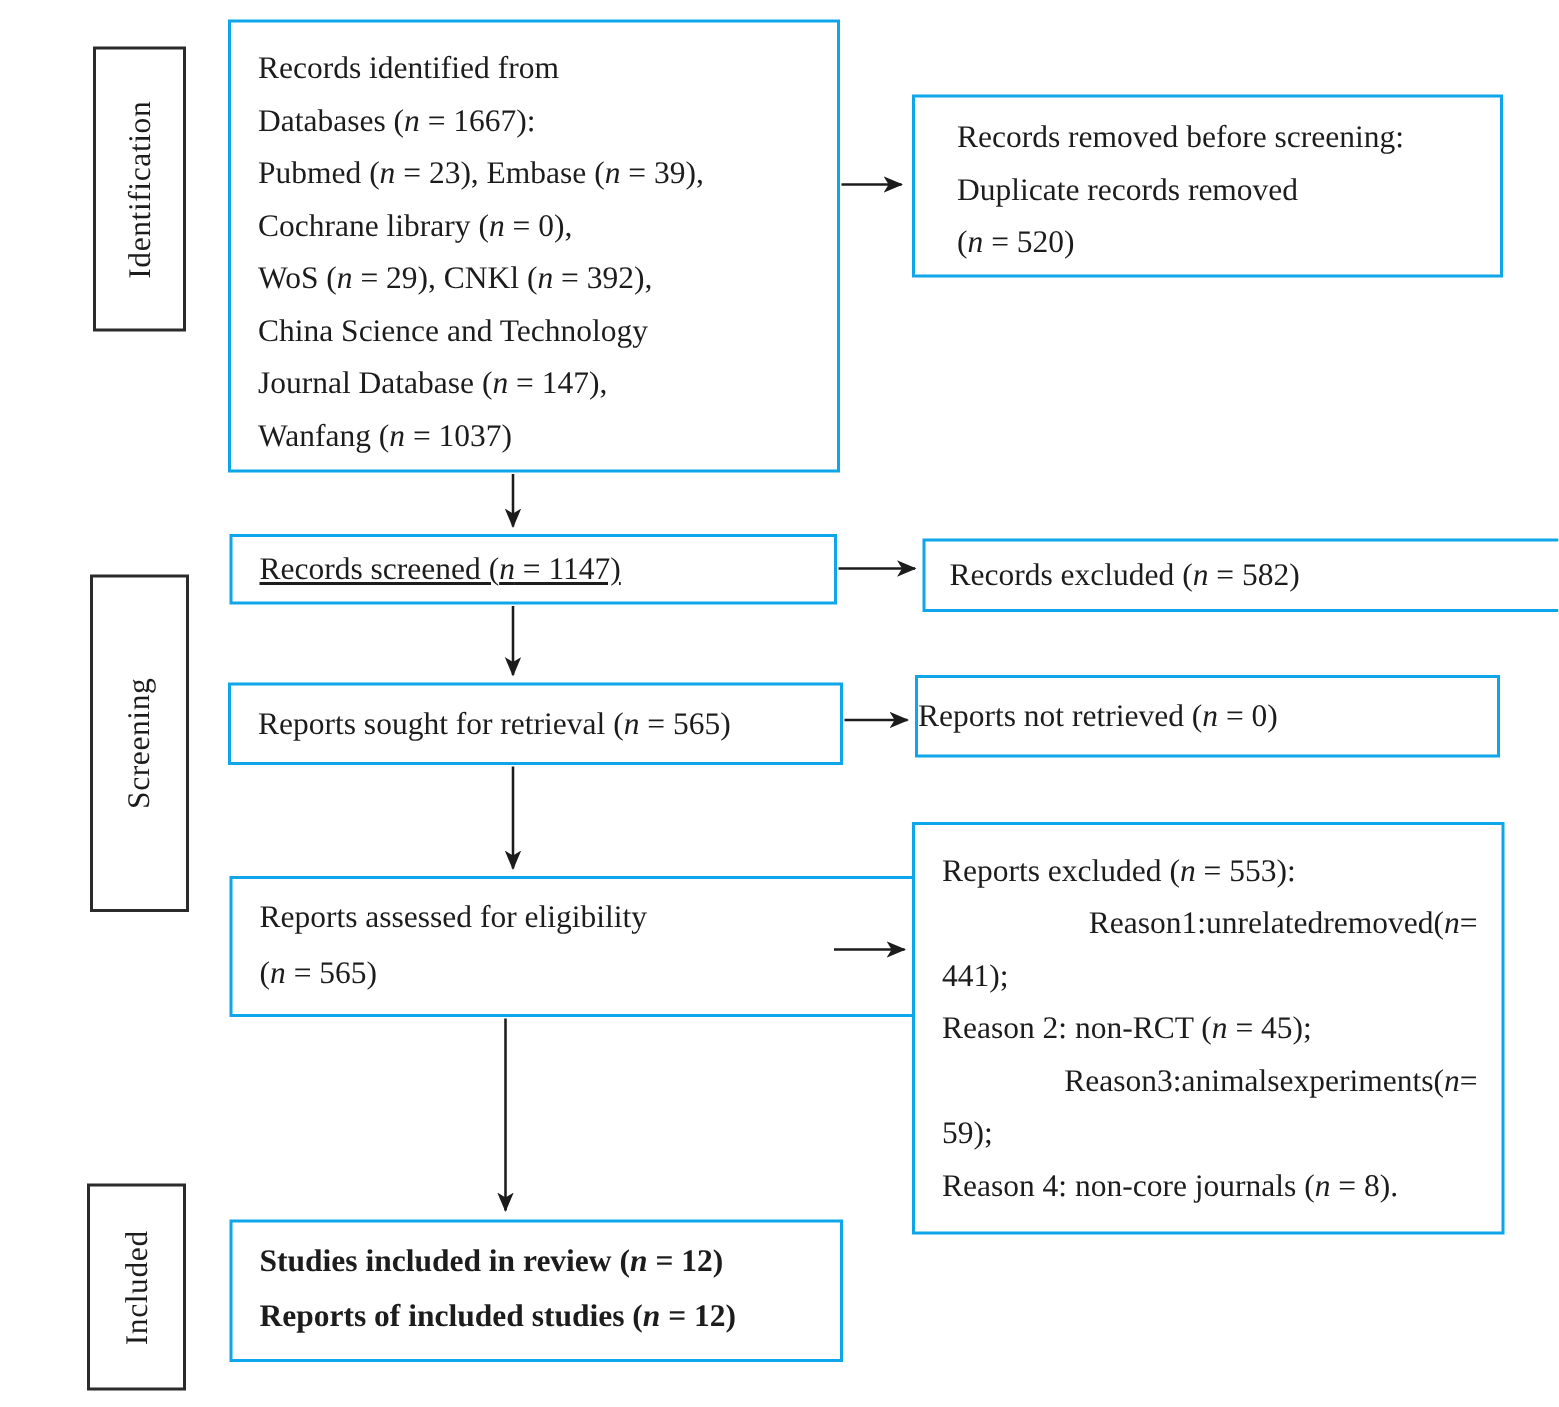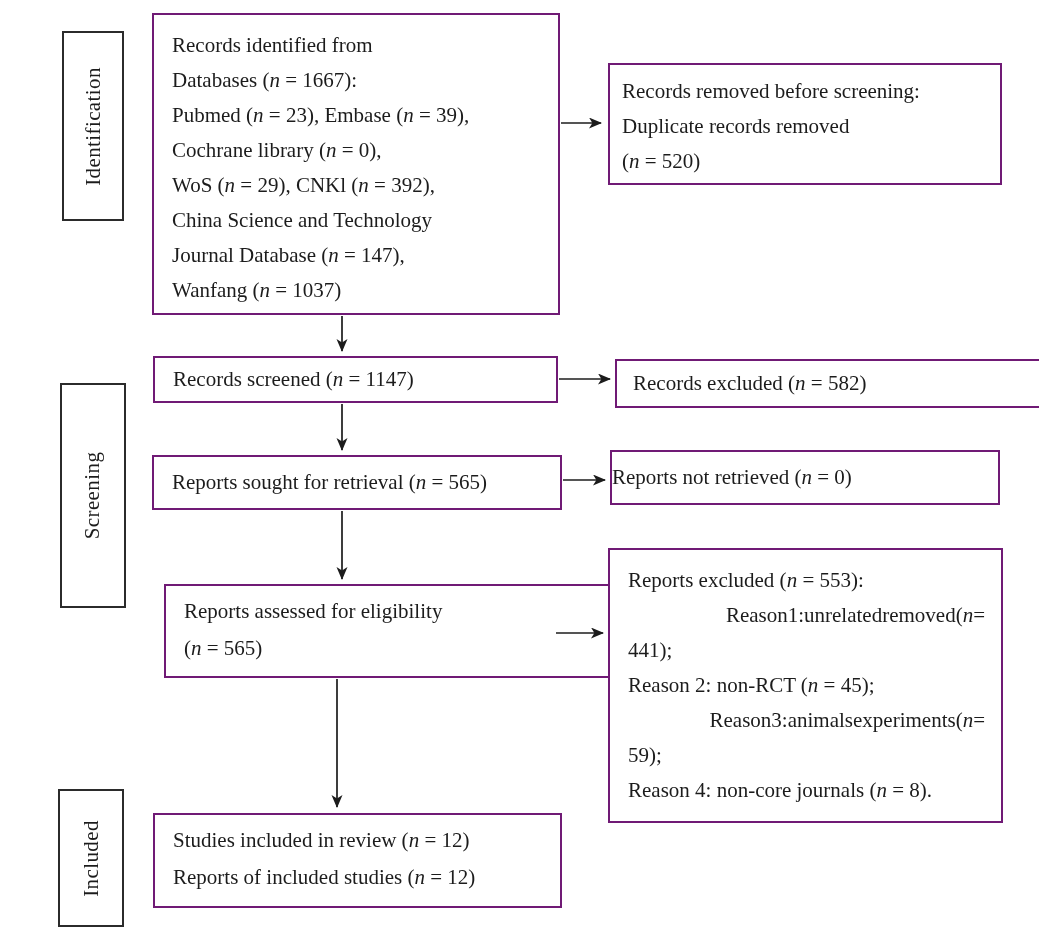--- a/index.html
+++ b/index.html
@@ -9,21 +9,21 @@
     width: 1039px;
     height: 938px;
     background: #ffffff;
     font-family: "Liberation Serif", "DejaVu Serif", serif;
     color: #1c1c1c;
     font-size: 21px;
     overflow: hidden;
   }
   .box {
     position: absolute;
-    border: 2px solid #701a75;
+    border: 2px solid #0ea5e9;
     background: #ffffff;
   }
   .multi { padding: 13px 12px 0 18px; }
   .r1pad { padding-top: 9px; }
   .single {
     display: flex;
     align-items: center;
     padding: 0 8px 0 18px;
   }
   .line { line-height: 35px; white-space: nowrap; }
@@ -69,39 +69,39 @@
     <div class="line">Records identified from</div>
     <div class="line">Databases (<i>n</i> = 1667):</div>
     <div class="line">Pubmed (<i>n</i> = 23), Embase (<i>n</i> = 39),</div>
     <div class="line">Cochrane library (<i>n</i> = 0),</div>
     <div class="line">WoS (<i>n</i> = 29), CNKl (<i>n</i> = 392),</div>
     <div class="line">China Science and Technology</div>
     <div class="line">Journal Database (<i>n</i> = 147),</div>
     <div class="line">Wanfang (<i>n</i> = 1037)</div>
   </div>
 
-  <div class="box single" style="left:153px; top:356px; width:405px; height:47px;">
+  <div class="box single" style="left:153px; top:356px; width:405px; height:47px;text-decoration:underline;">
     <span class="line">Records screened (<i>n</i> = 1147)</span>
   </div>
 
   <div class="box single" style="left:152px; top:455px; width:410px; height:55px;">
     <span class="line">Reports sought for retrieval (<i>n</i> = 565)</span>
   </div>
 
-  <div class="box multi lh37" style="left:153px; top:584px; width:458px; height:94px; padding-top:7px;margin-left:11px;">
+  <div class="box multi lh37" style="left:153px; top:584px; width:458px; height:94px; padding-top:7px;">
     <div class="line">Reports assessed for eligibility</div>
     <div class="line">(<i>n</i> = 565)</div>
   </div>
 
-  <div class="box multi lh37" style="left:153px; top:813px; width:409px; height:95px; padding-top:7px;">
+  <div class="box multi lh37" style="left:153px; top:813px; width:409px; height:95px; padding-top:7px;font-weight:bold;">
     <div class="line">Studies included in review (<i>n</i> = 12)</div>
     <div class="line">Reports of included studies (<i>n</i> = 12)</div>
   </div>
 
-  <div class="box multi r1pad" style="left:608px; top:63px; width:394px; height:122px; padding-left:12px;">
+  <div class="box multi r1pad" style="left:608px; top:63px; width:394px; height:122px; padding-left:28px;">
     <div class="line">Records removed before screening:</div>
     <div class="line">Duplicate records removed</div>
     <div class="line">(<i>n</i> = 520)</div>
   </div>
 
   <div class="box single" style="left:615px; top:359px; width:428px; height:49px; padding-left:16px;">
     <span class="line">Records excluded (<i>n</i> = 582)</span>
   </div>
 
   <div class="box single" style="left:610px; top:450px; width:390px; height:55px; padding-left:0;">

